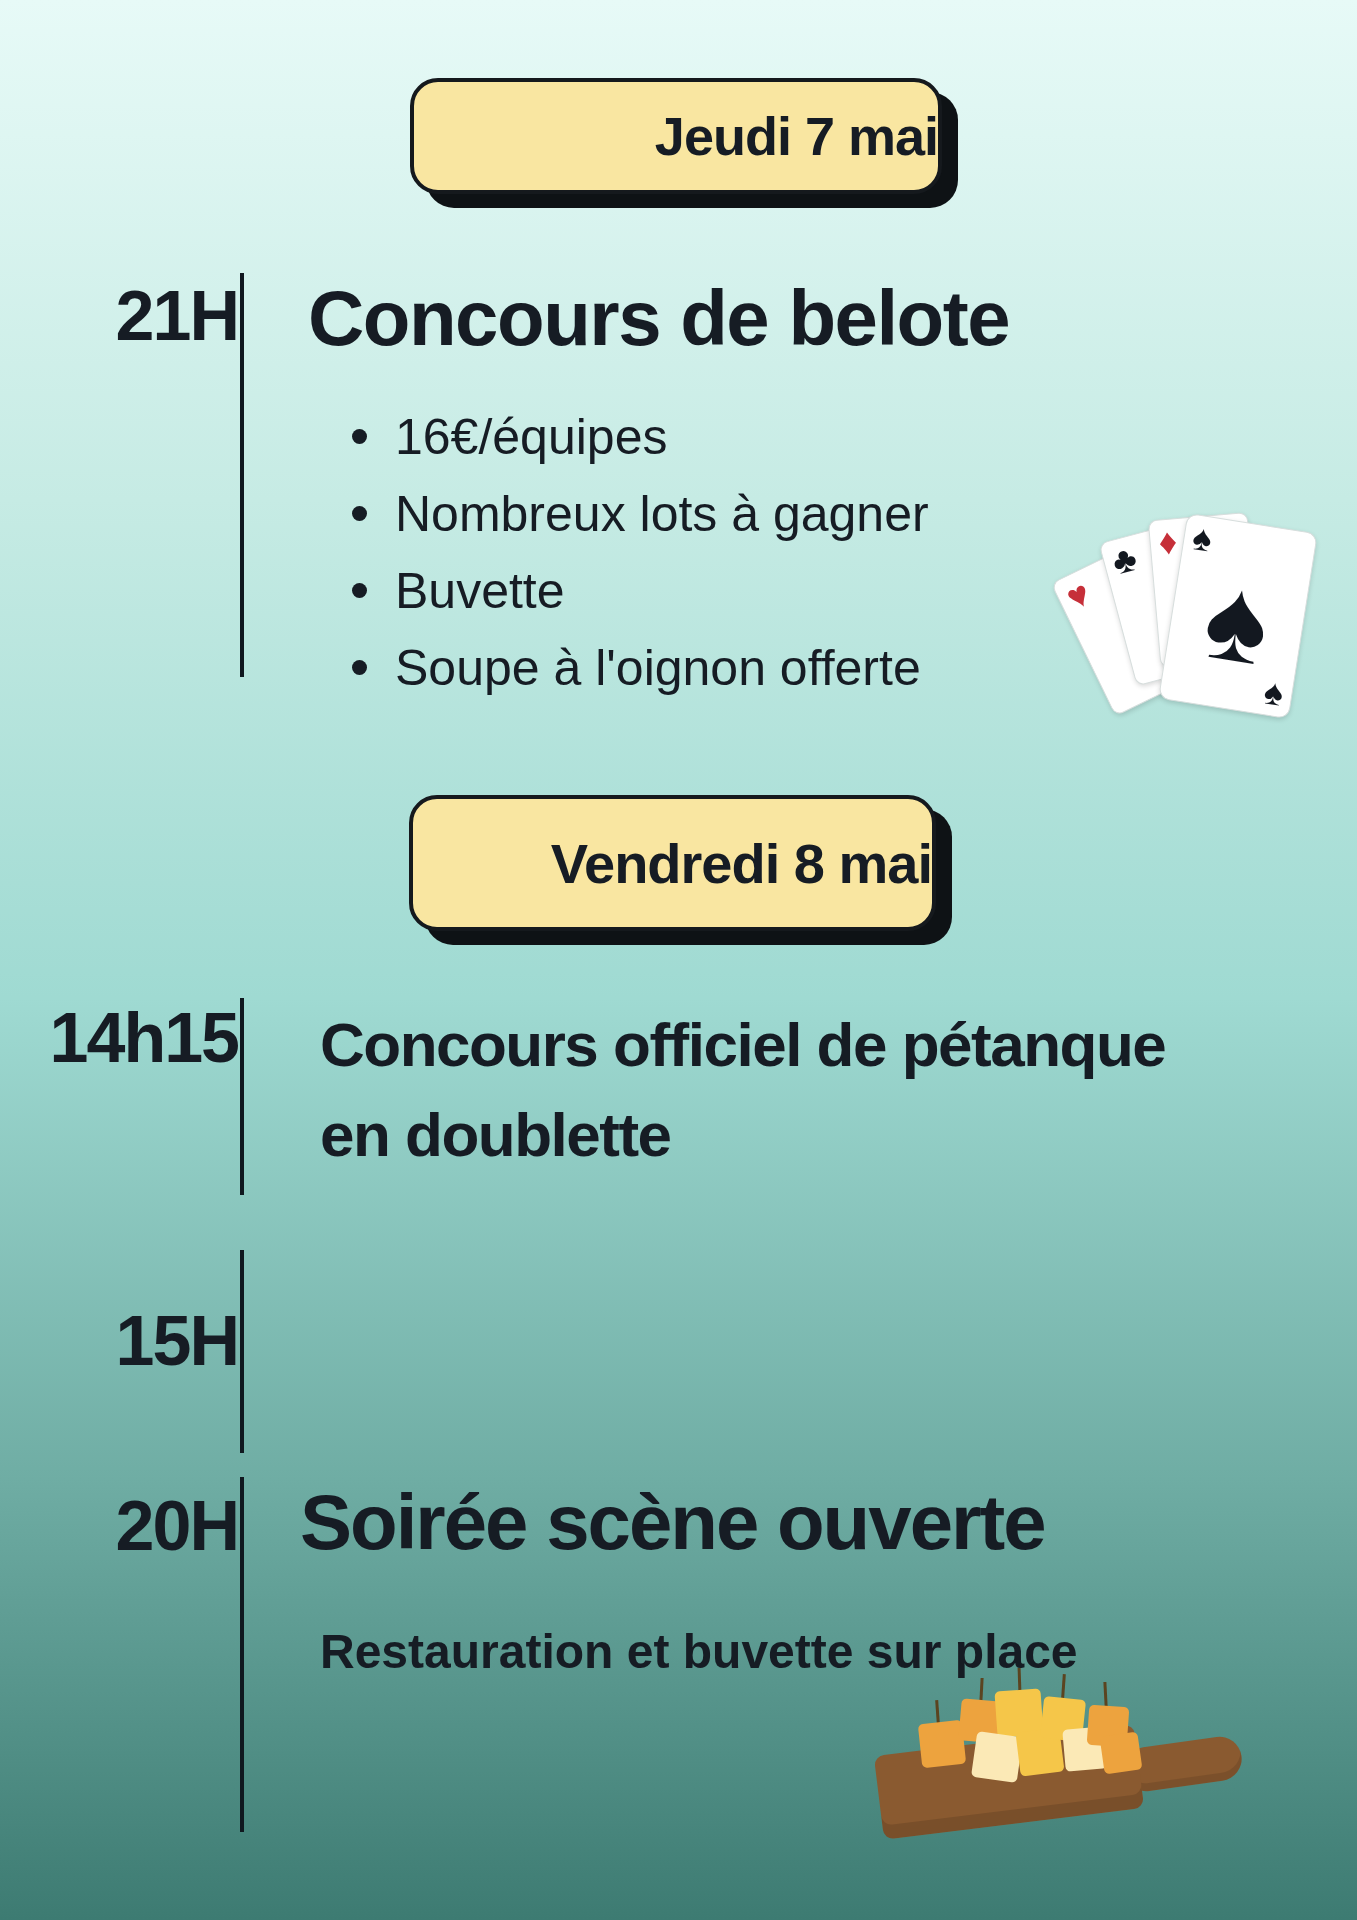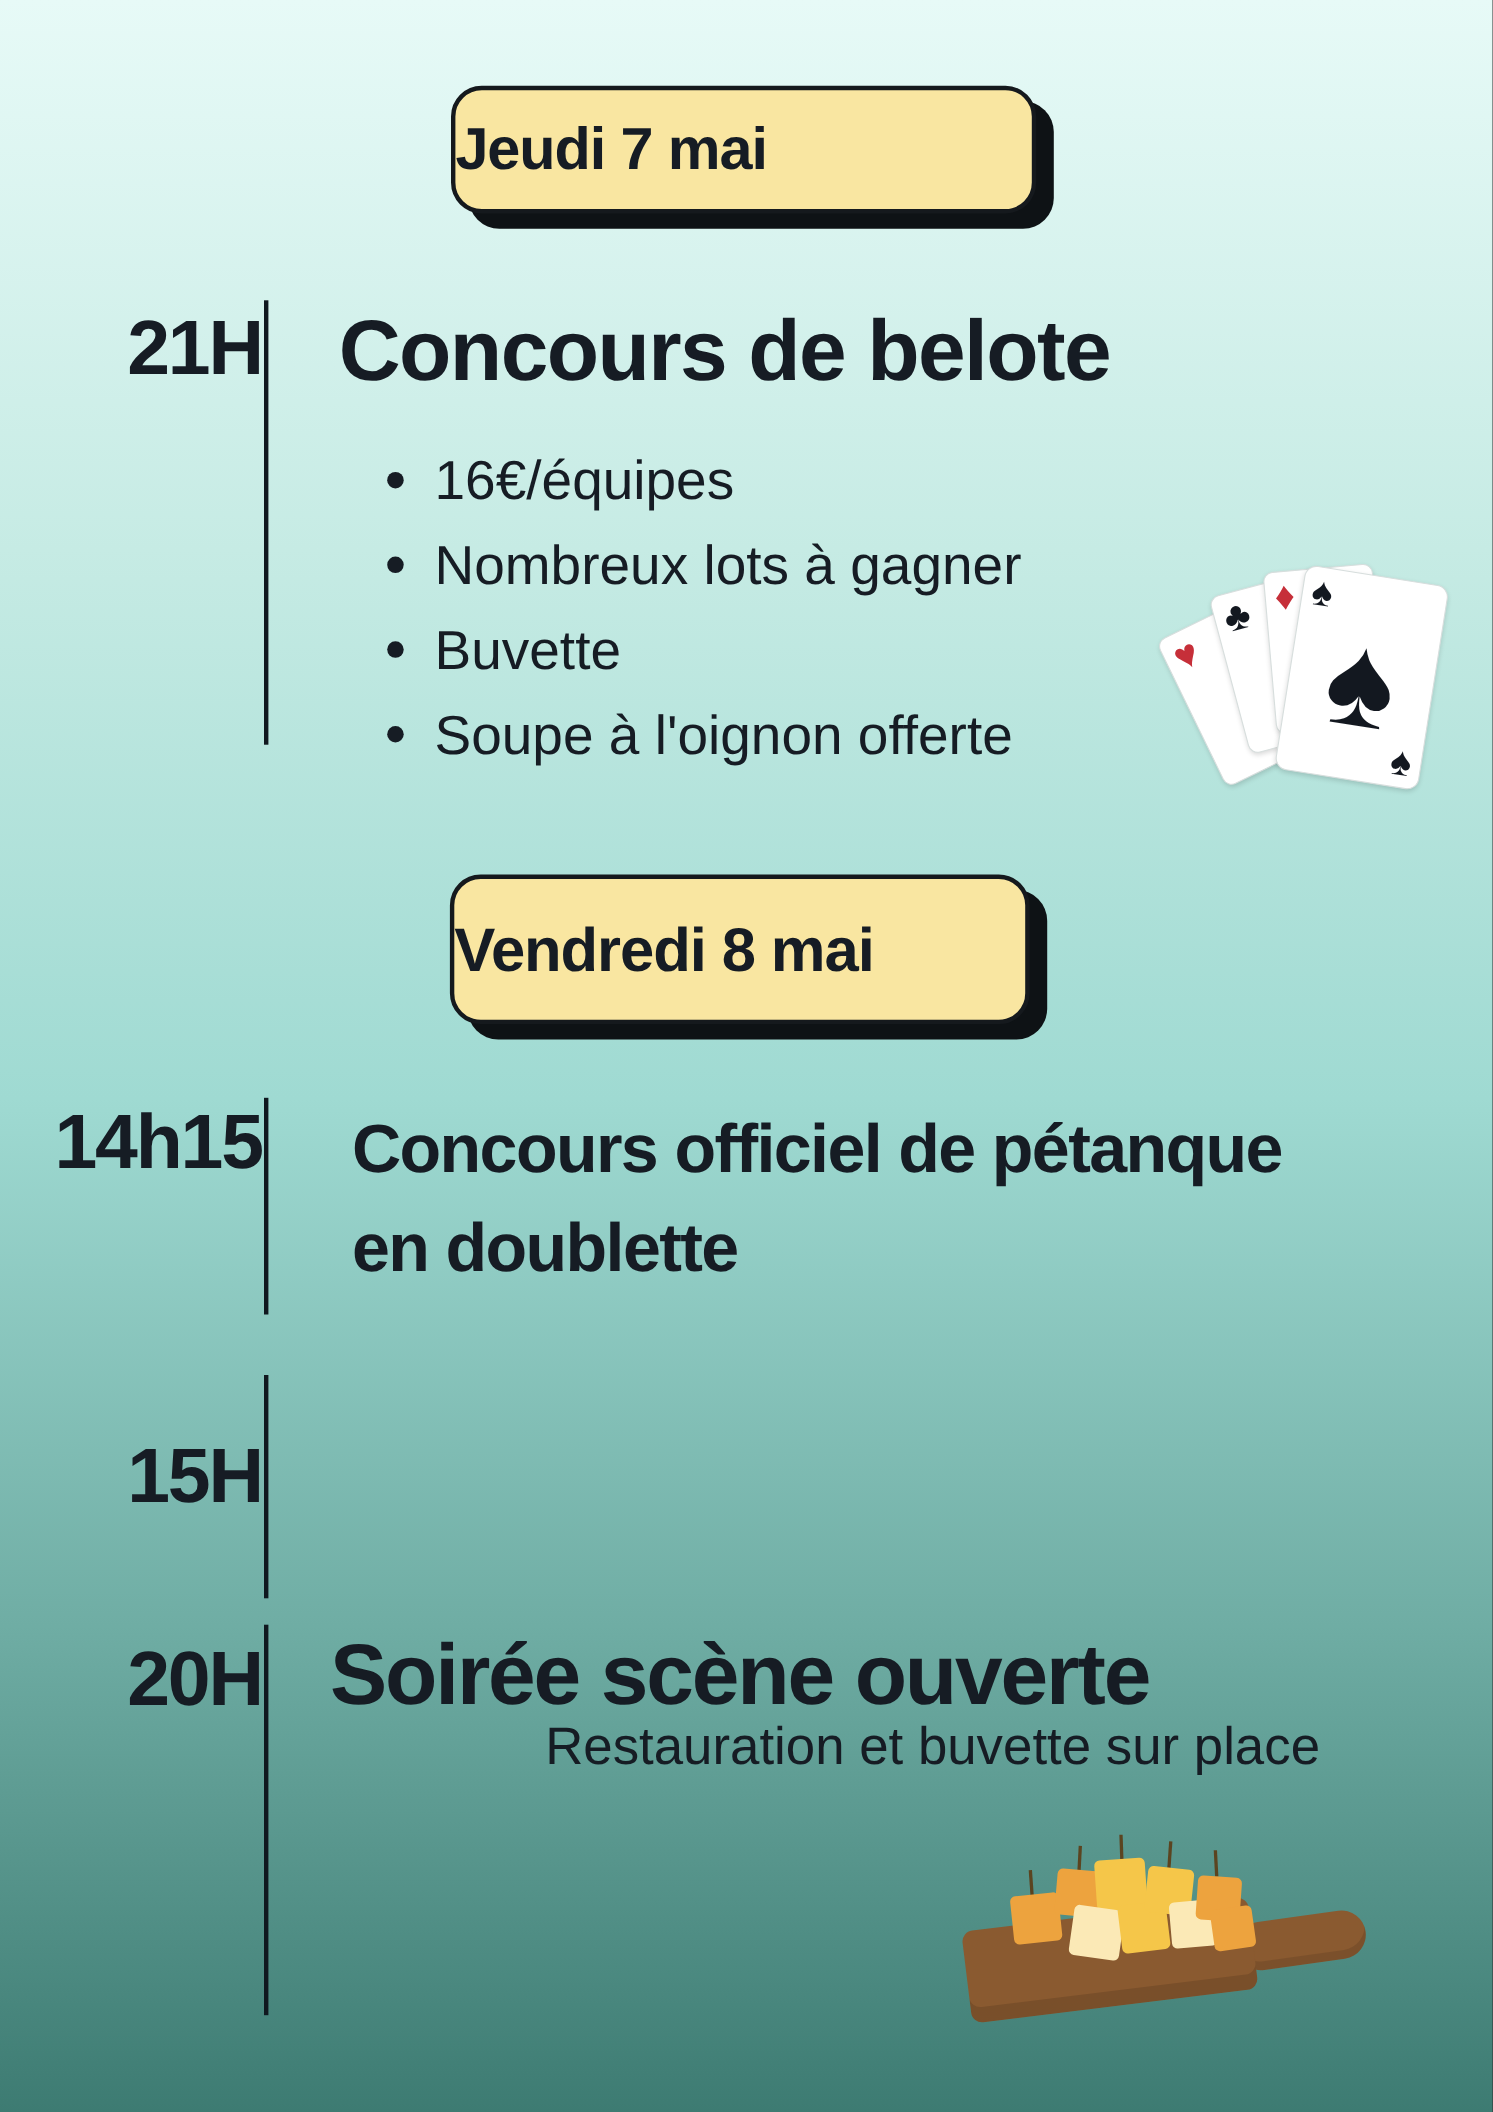--- a/index.html
+++ b/index.html
@@ -19,21 +19,21 @@
       var(--bg_bottom) 100%);
   }
 
   
   .badge {
     position:absolute;
     background:var(--badge_bg);
     border:4px solid var(--badge_border);
     border-radius:28px;
     box-shadow:16px 14px 0 0 var(--badge_shadow);
-    display:flex; align-items:center; justify-content:flex-start;
+    display:flex; align-items:center; justify-content:flex-end;
     font-weight:700;
     letter-spacing:-1px;
   }
   .badge-1 { left:410px; top:78px;  width:532px; height:116px; font-size:54px; }
   .badge-2 { left:409px; top:795px; width:527px; height:136px; font-size:56px; }
 
   
   .time {
     position:absolute; left:8px; width:230px;
     text-align:right;
@@ -63,23 +63,23 @@
   .title-belote { left:308px; top:276px; width:860px; font-size:78px; line-height:1.1; }
   .title-center {
     left:320px; width:880px;
     text-align:left;
     font-size:62px; line-height:90px;
   }
   .title-petanque { top:1000px; }
   .title-forains  { top:1258px; }
   .title-soiree   { left:300px; top:1480px; width:940px; font-size:78px; line-height:1.1; letter-spacing:-2px; }
   .subtitle {
-    position:absolute; left:320px; top:1560px; width:880px;
-    text-align:right;
-    font-size:48px; font-weight:400; line-height:1.2;
+    position:absolute; left:320px; top:1623px; width:880px;
+    text-align:left;
+    font-size:48px; font-weight:700; line-height:1.2;
   }
 
   
   .bullets { position:absolute; left:352px; top:398px; list-style:none; }
   .bullet {
     display:flex; align-items:center;
     height:77px;
     font-size:50px; font-weight:400;
   }
   .dot {

